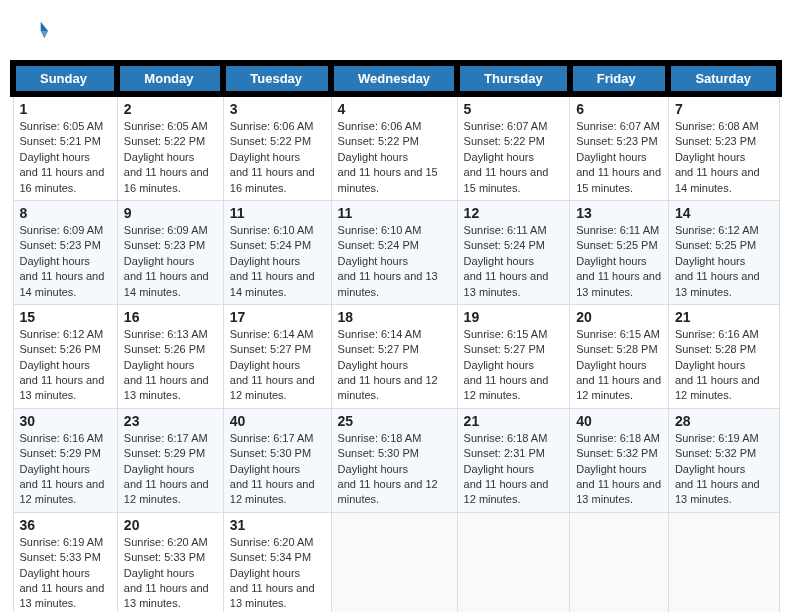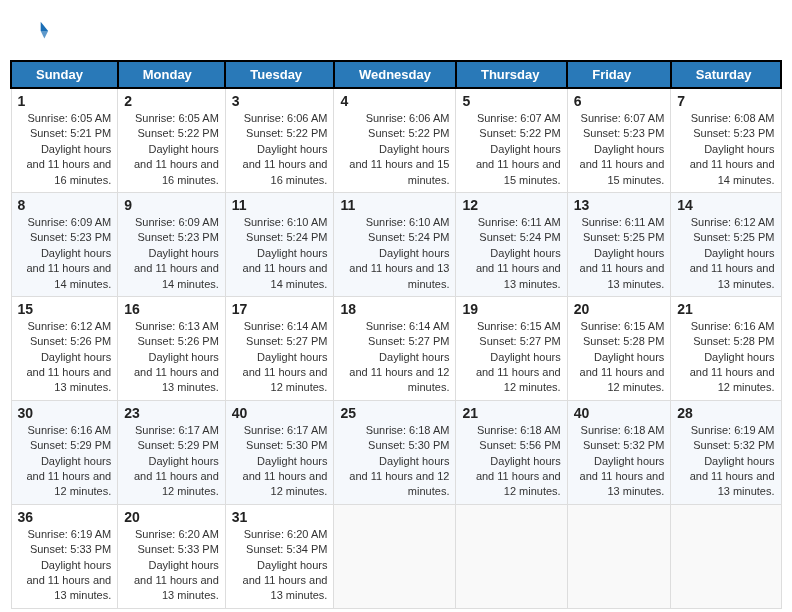--- a/index.html
+++ b/index.html
@@ -52,21 +52,21 @@
       margin-top: 6px;
       font-size: 11px;
     }
     .calendar th {
       background-color: #2979b8;
       color: white;
       text-align: left;
       padding: 5px 24px;
       font-size: 13px;
       font-weight: bold;
-      border: 2px solid #000000;
+      border: 6px solid #000000;
     }
     .calendar td {
       vertical-align: top;
       border: 1px solid #ddd;
       padding: 4px 6px;
       width: 113px;
       background: #fff;
     }
     .calendar tr:nth-child(even) td {
       background-color: #f5f8fc;
@@ -74,21 +74,20 @@
     .day-num {
       font-size: 14px;
       font-weight: bold;
       color: #222;
       display: block;
       margin-bottom: 2px;
     }
     .day-info {
       color: #333;
       line-height: 1.4;
-      text-align: right;
     }
     .empty-cell {
       background: #f9f9f9 !important;
     }
   </style>
 </head>
 <body>
 
 <div class="header">
   <div class="logo">
@@ -353,21 +352,21 @@
           <span>Sunrise: 6:18 AM</span><br>
           <span>Sunset: 5:30 PM</span><br>
           <span>Daylight hours</span><br>
           <span>and 11 hours and 12 minutes.</span>
         </div>
       </td>
         <td>
         <span class="day-num">21</span>
         <div class="day-info">
           <span>Sunrise: 6:18 AM</span><br>
-          <span>Sunset: 5:56 PM</span><br>
+          <span>Sunset: 2:31 PM</span><br>
           <span>Daylight hours</span><br>
           <span>and 11 hours and 12 minutes.</span>
         </div>
       </td>
         <td>
         <span class="day-num">40</span>
         <div class="day-info">
           <span>Sunrise: 6:18 AM</span><br>
           <span>Sunset: 5:32 PM</span><br>
           <span>Daylight hours</span><br>

